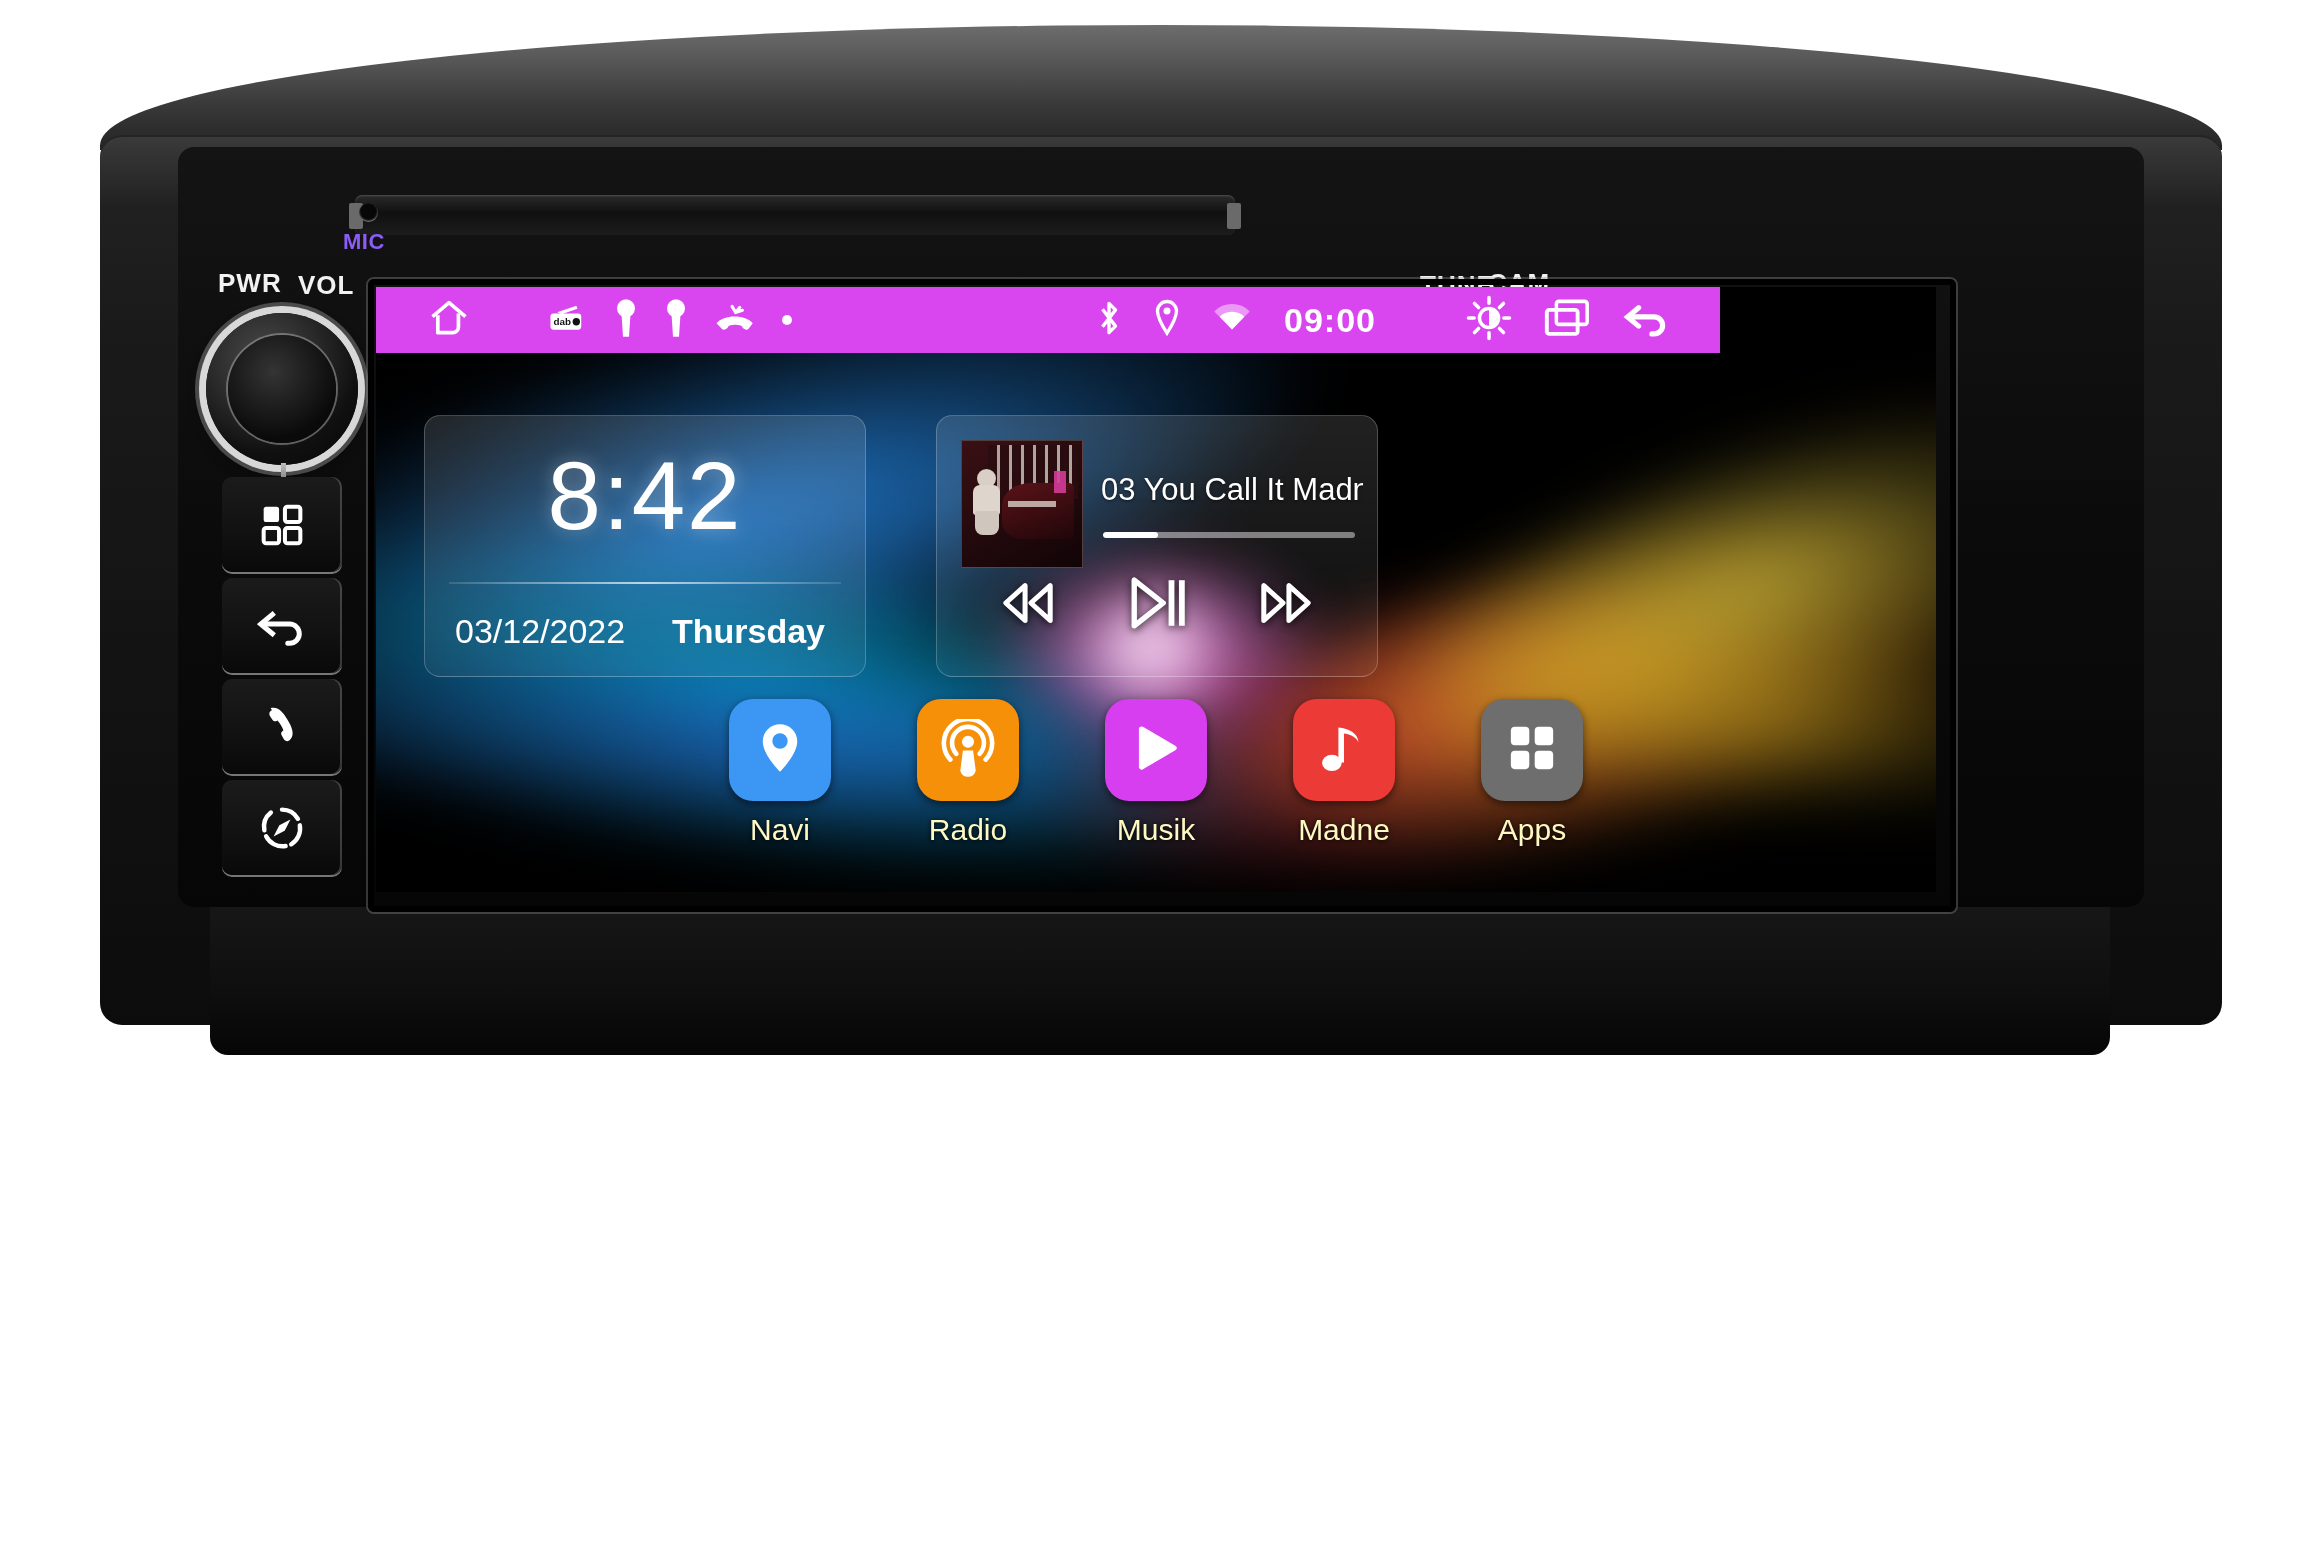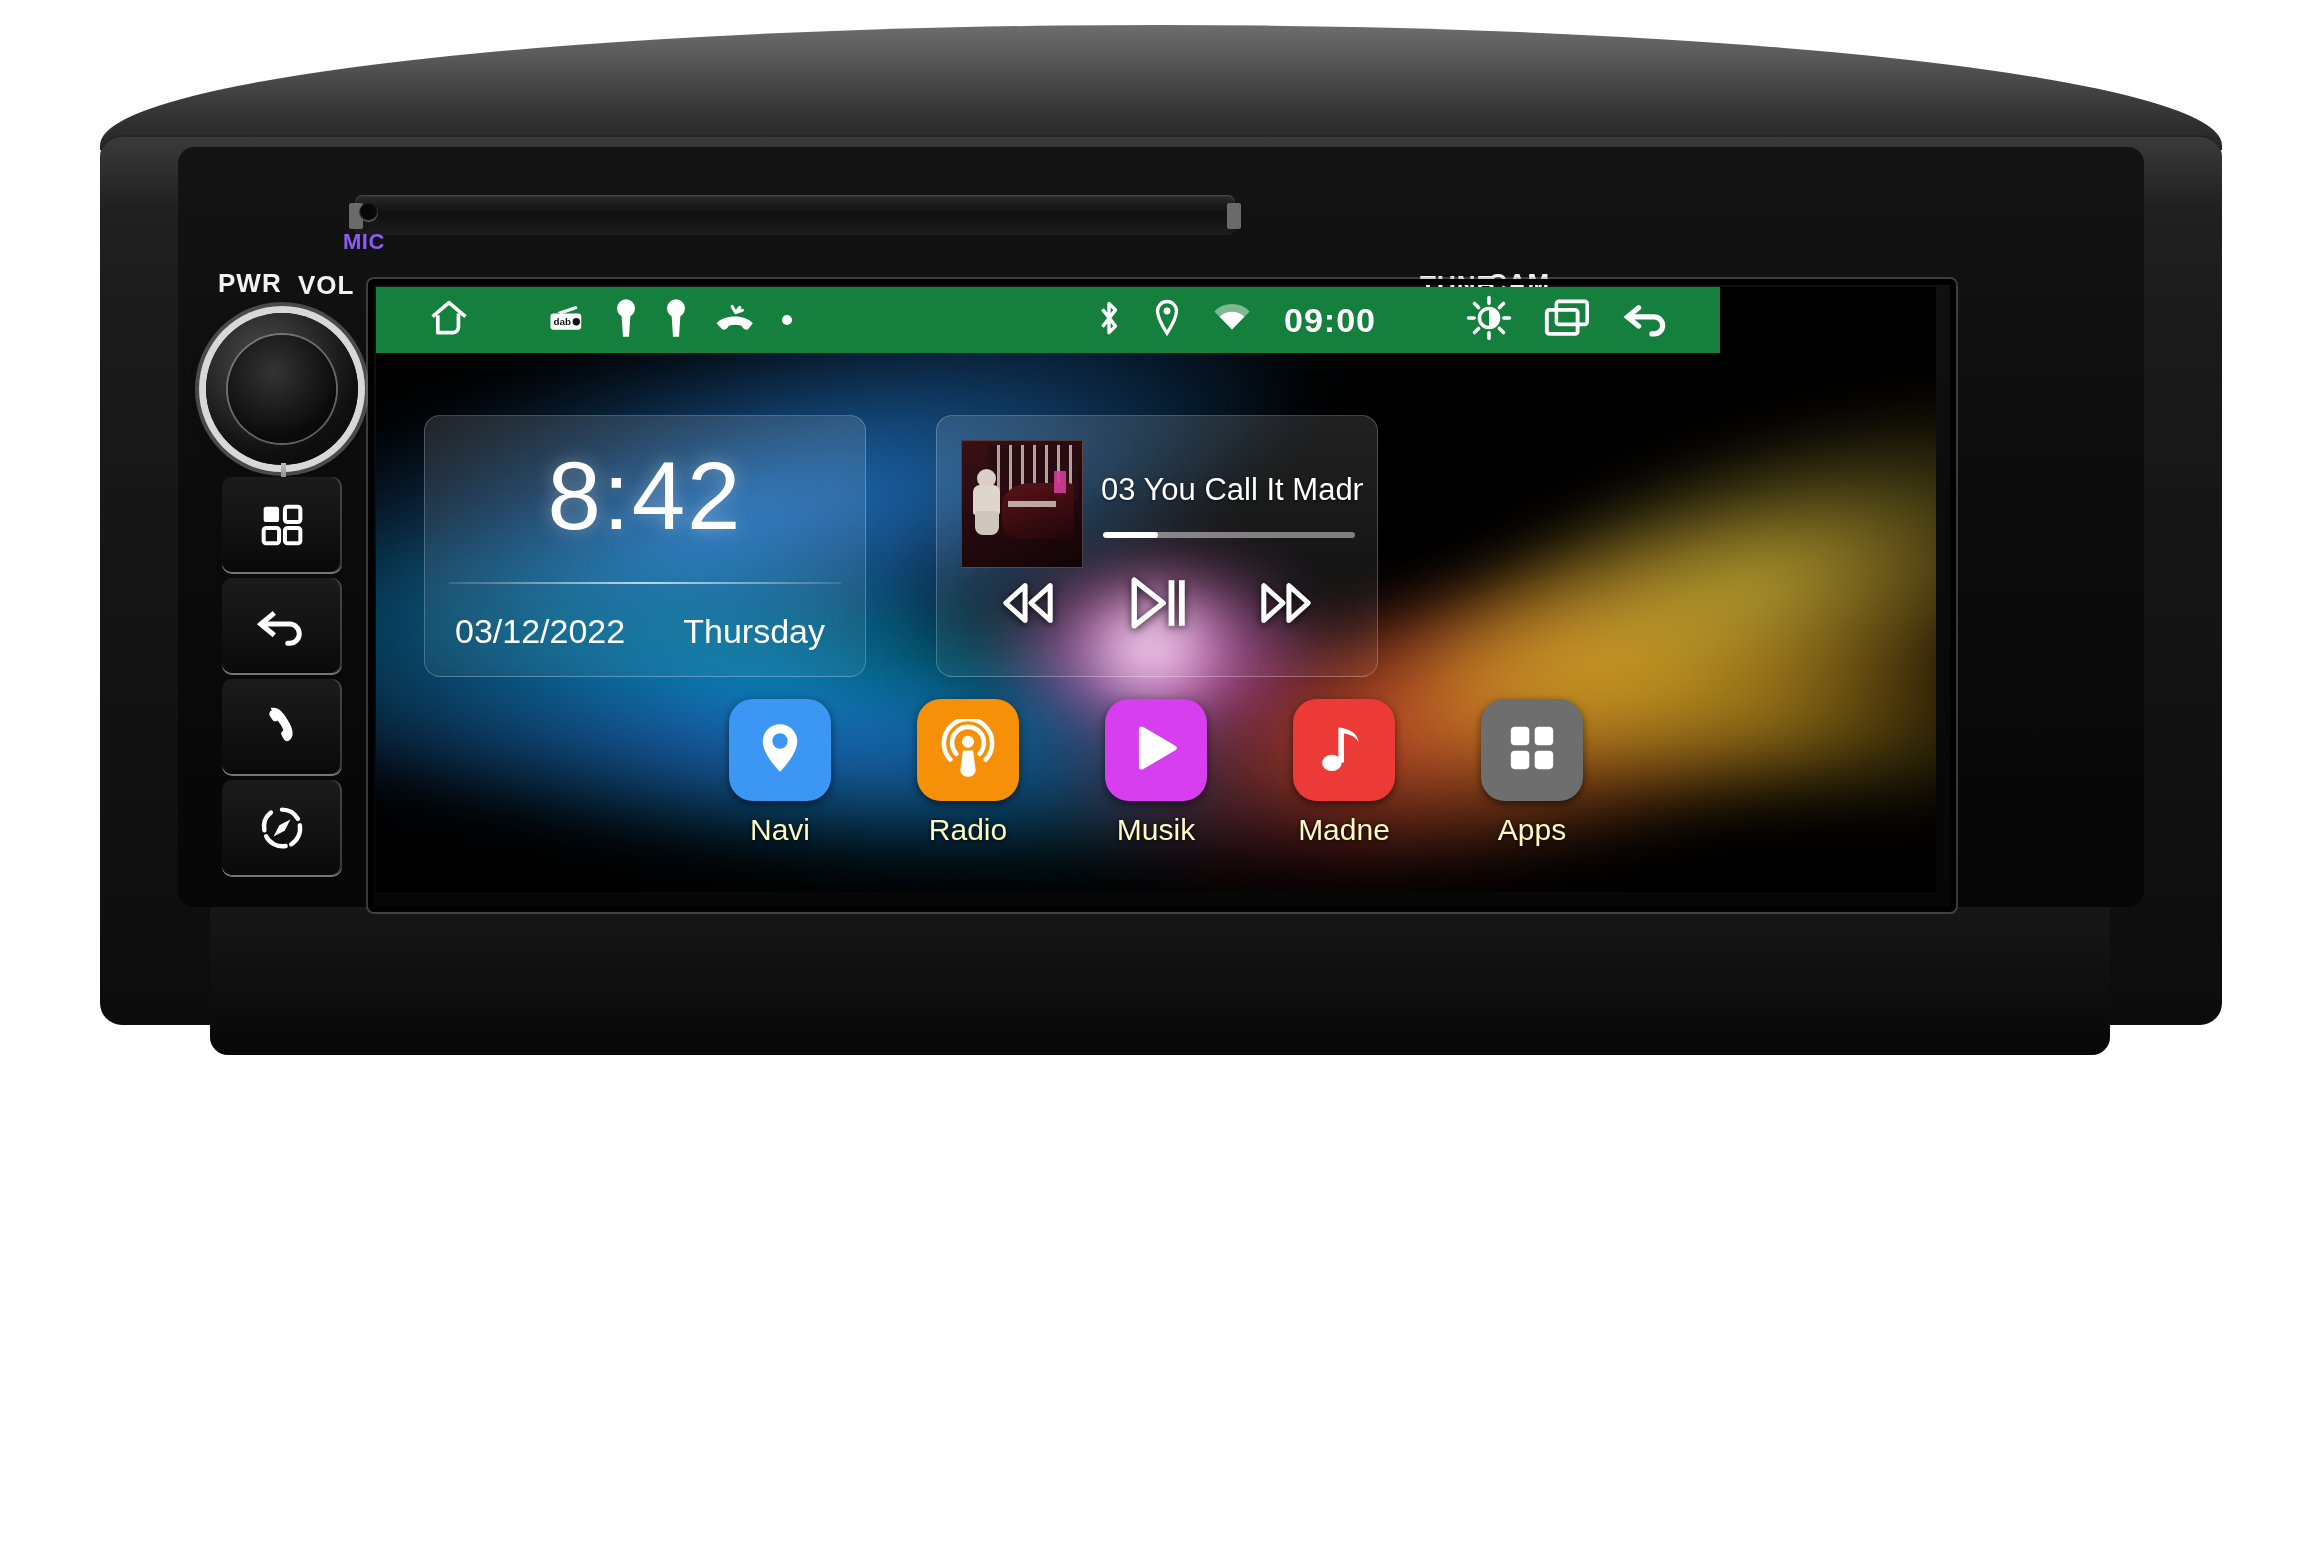--- a/index.html
+++ b/index.html
@@ -99,41 +99,41 @@
   .w-yellow{left:980px;top:150px;width:820px;height:300px;
       background:radial-gradient(ellipse at center,rgba(255,225,70,.9),rgba(230,160,0,0) 70%);
       transform:rotate(-20deg);}
   .w-yellow2{left:1040px;top:330px;width:700px;height:200px;
       background:radial-gradient(ellipse at center,rgba(255,200,40,.75),rgba(220,130,0,0) 70%);
       transform:rotate(6deg);}
   .w-vig{position:absolute;inset:0;
       background:radial-gradient(ellipse at 50% 48%,rgba(0,0,0,0) 25%,rgba(0,0,0,.62) 88%);}
 
   
-  .statusbar{position:absolute;left:0;top:0;width:1344px;height:66px;background:#15803d;
+  .statusbar{position:absolute;left:0;top:0;width:1344px;height:66px;background:#d946ef;
       display:flex;align-items:center;z-index:12;}
   .sb-left{display:flex;align-items:center;gap:26px;margin-left:52px;}
   .sb-right{margin-left:auto;display:flex;align-items:center;gap:32px;margin-right:50px;}
   .sb-clock{color:#fff;font-size:34px;font-weight:bold;letter-spacing:1px;}
   .sb-dot{width:10px;height:10px;border-radius:50%;background:#fff;}
 
   
   .widget{position:absolute;border-radius:16px;
       background:linear-gradient(180deg,rgba(255,255,255,.13),rgba(255,255,255,.05));
       border:1px solid rgba(255,255,255,.22);z-index:8;}
   #clock-widget{left:48px;top:128px;width:440px;height:260px;}
   #music-widget{left:560px;top:128px;width:440px;height:260px;}
 
   .clock-time{position:absolute;left:0;right:0;top:32px;text-align:center;color:#fff;
       font-size:96px;font-weight:300;letter-spacing:2px;line-height:1;
       text-shadow:0 0 18px rgba(255,255,255,.35);}
   .clock-rule{position:absolute;left:24px;right:24px;top:166px;height:2px;
       background:linear-gradient(90deg,rgba(255,255,255,.12),rgba(255,255,255,.7),rgba(255,255,255,.12));}
   .clock-date{position:absolute;left:30px;top:196px;color:#fff;font-size:34px;}
-  .clock-day{position:absolute;right:40px;top:196px;color:#fff;font-size:34px;font-weight:normal;text-align:right;}
+  .clock-day{position:absolute;right:40px;top:196px;color:#fff;font-size:34px;font-weight:bold;text-align:right;}
 
   .albumart{position:absolute;left:24px;top:24px;width:120px;height:126px;
       background:linear-gradient(150deg,#3a1014 0%,#240a0d 50%,#120406 100%);
       border:1px solid rgba(255,255,255,.22);overflow:hidden;}
   .aa-win{position:absolute;left:26px;top:4px;width:90px;height:54px;
       background:repeating-linear-gradient(90deg,#2a0d11 0 9px,#c9bfb6 9px 12px),
                  repeating-linear-gradient(0deg,transparent 0 16px,#b9afa6 16px 19px);
       opacity:.85;}
   .aa-piano{position:absolute;left:40px;top:42px;width:72px;height:56px;
       background:linear-gradient(160deg,#5a1318,#200609);border-radius:40% 8% 6% 30%;}

